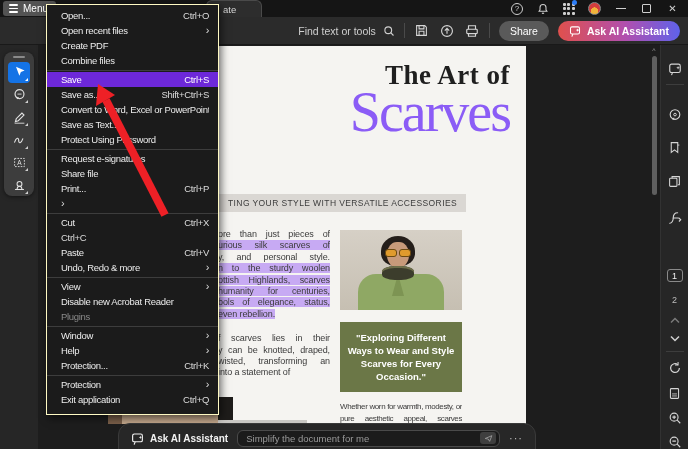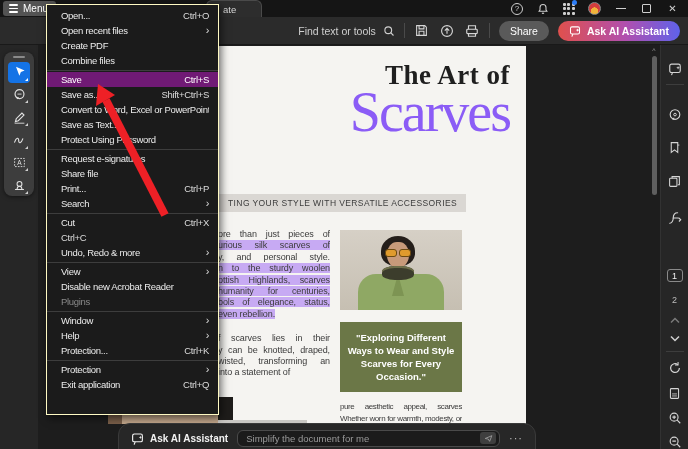--- a/index.html
+++ b/index.html
@@ -84,21 +84,21 @@
   .page-box{width:16px;height:14px;border:1px solid #8a8a8a;border-radius:3px;font-size:9px;color:#f0f0f0;display:flex;align-items:center;justify-content:center;cursor:default}
   .page-next{font-size:9px;color:#bdbdbd}
   .chev{width:14px;height:10px;display:flex;align-items:center;justify-content:center;cursor:pointer}
 
   
   .menu-panel{position:absolute;left:46px;top:4px;width:173px;height:411px;background:#1b1b1b;border:1px solid #fef9c3;box-shadow:2px 3px 8px rgba(0,0,0,.6);z-index:50;padding:3px 0;display:flex;flex-direction:column}
   .mi{height:15px;display:flex;align-items:center;padding:0 9px 0 14px;font-size:9.5px;letter-spacing:-.3px;color:#ececec;cursor:pointer;flex:0 0 auto}
   .mi .ml{flex:1;white-space:nowrap;overflow:hidden}
   .mi .ms{color:#dcdcdc;white-space:nowrap}
   .mi .ms.sub{font-size:11px;line-height:1}
-  .mi.hl{background:#701a75;color:#fff}
+  .mi.hl{background:#6d28d9;color:#fff}
   .mi.hl .ms{color:#fff}
   .mi.dis{color:#8a8a8a;cursor:default}
   .msep{height:1px;background:#3d3d3d;margin:1.5px 0;flex:0 0 auto}
 
   
   .red-arrow{position:absolute;left:88px;top:74px;width:95px;height:155px;z-index:60;pointer-events:none}
 
   
   .ai-bar{position:absolute;left:118px;top:423px;width:418px;height:30px;background:#272727;border:1px solid #3a3a3a;border-radius:12px 12px 0 0;z-index:40;display:flex;align-items:center;padding:0 12px;gap:9px}
   .ai-label{display:flex;align-items:center;gap:6px;font-size:10px;font-weight:bold;color:#f2f2f2;white-space:nowrap}
@@ -149,22 +149,22 @@
         <i class="ph-shirt"></i>
         <i class="ph-collar"></i>
         <i class="ph-scarf"></i>
         <span class="ph-glass">
             <i></i>
             <i></i>
           </span>
       </div>
       <div class="quote">"Exploring Different Ways to Wear and Style Scarves for Every Occasion."</div>
       <div class="closing" id="closing">
+          <div class="cl">Whether worn for warmth, modesty, or</div>
           <div class="cl">pure aesthetic appeal, scarves</div>
-          <div class="cl">Whether worn for warmth, modesty, or</div>
         </div>
     </div>
     <i class="strip-tan"></i>
     <i class="strip-dark"></i>
     <i class="strip-grey"></i>
   </div>
 
   <div class="scroll-up">^</div>
   <div class="scrollbar">
       <i class="thumb"></i>
@@ -420,30 +420,33 @@
       </div>
       <div class="mi">
         <span class="ml">Share file</span>
         <span class="ms"></span>
       </div>
       <div class="mi">
         <span class="ml">Print...</span>
         <span class="ms">Ctrl+P</span>
       </div>
       <div class="mi">
-        <span class="ml">Search</span>
         <span class="ms sub">›</span>
       </div>
       <div class="msep"></div>
       <div class="mi">
         <span class="ml">Cut</span>
         <span class="ms">Ctrl+X</span>
       </div>
       <div class="mi">
         <span class="ms">Ctrl+C</span>
+      </div>
+      <div class="mi">
+        <span class="ml">Paste</span>
+        <span class="ms">Ctrl+V</span>
       </div>
       <div class="mi">
         <span class="ml">Undo, Redo &amp; more</span>
         <span class="ms sub">›</span>
       </div>
       <div class="msep"></div>
       <div class="mi">
         <span class="ml">View</span>
         <span class="ms sub">›</span>
       </div>

